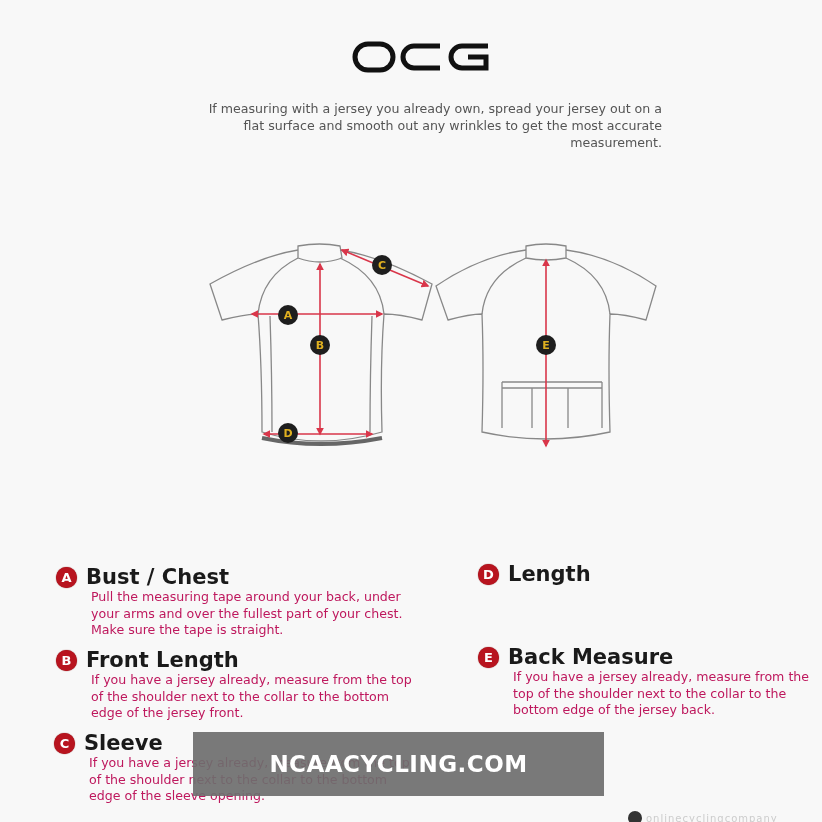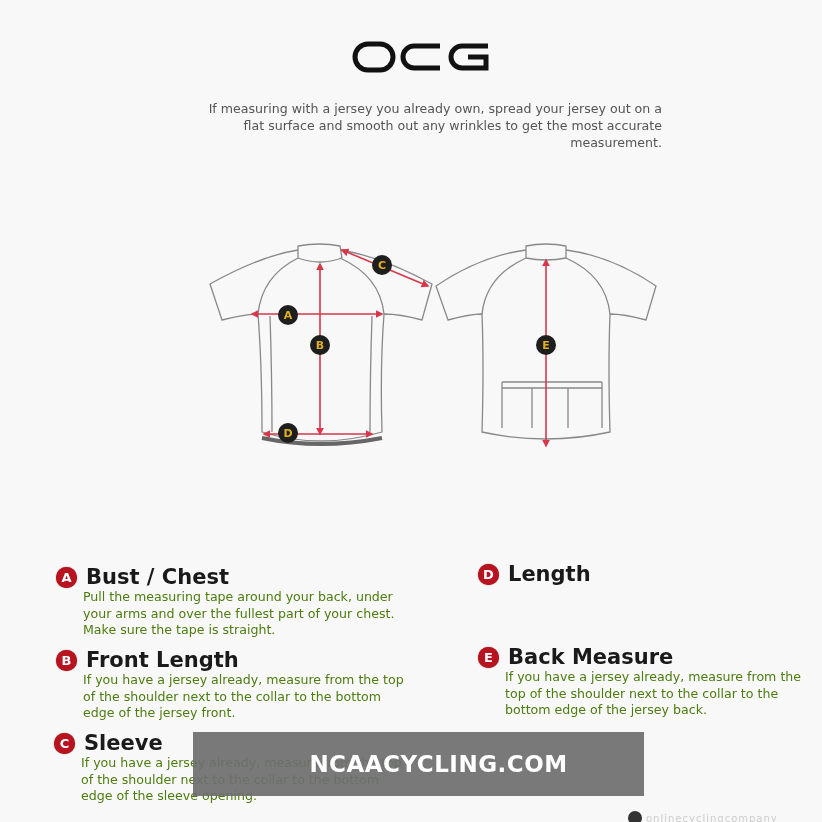--- a/index.html
+++ b/index.html
@@ -19,26 +19,26 @@
     .diagram { position: absolute; left: 200px; top: 236px; width: 470px; height: 220px; }
     .section { position: absolute; }
     .sec-head { display: flex; align-items: center; height: 22px; }
     .badge {
       width: 21px; height: 21px; border-radius: 50%;
       background: #b8141f; color: #fff; font-weight: bold;
       font-size: 13px; display: flex; align-items: center; justify-content: center;
       box-shadow: 0 0 1px #700; margin-right: 9px;
     }
     .sec-title { font-weight: bold; font-size: 21px; color: #1a1a1a; }
-    .sec-body { margin-left: 27px; font-size: 12.6px; line-height: 16.5px; color: #4d7c0f; margin-top: 1px; }
+    .sec-body { margin-left: 35px; font-size: 12.6px; line-height: 16.5px; color: #be185d; margin-top: 1px; }
     .watermark {
       position: absolute; left: 193px; top: 732px; width: 411px; height: 64px;
       background: rgba(110,110,110,0.92);
       display: flex; align-items: center; justify-content: center;
-      color: #fff; font-weight: bold; font-size: 23px; letter-spacing: 0.5px; padding-left: 40px;
+      color: #fff; font-weight: bold; font-size: 23px; letter-spacing: 0.5px;
     }
     .credit {
       position: absolute; left: 628px; top: 811px; display: flex; align-items: center;
     }
     .credit-icon { width: 14px; height: 14px; border-radius: 50%; background: #333; margin-right: 4px; }
     .credit-text { font-size: 10px; color: #ccc; letter-spacing: 1px; }
   </style>
 </head>
 <body>
 

